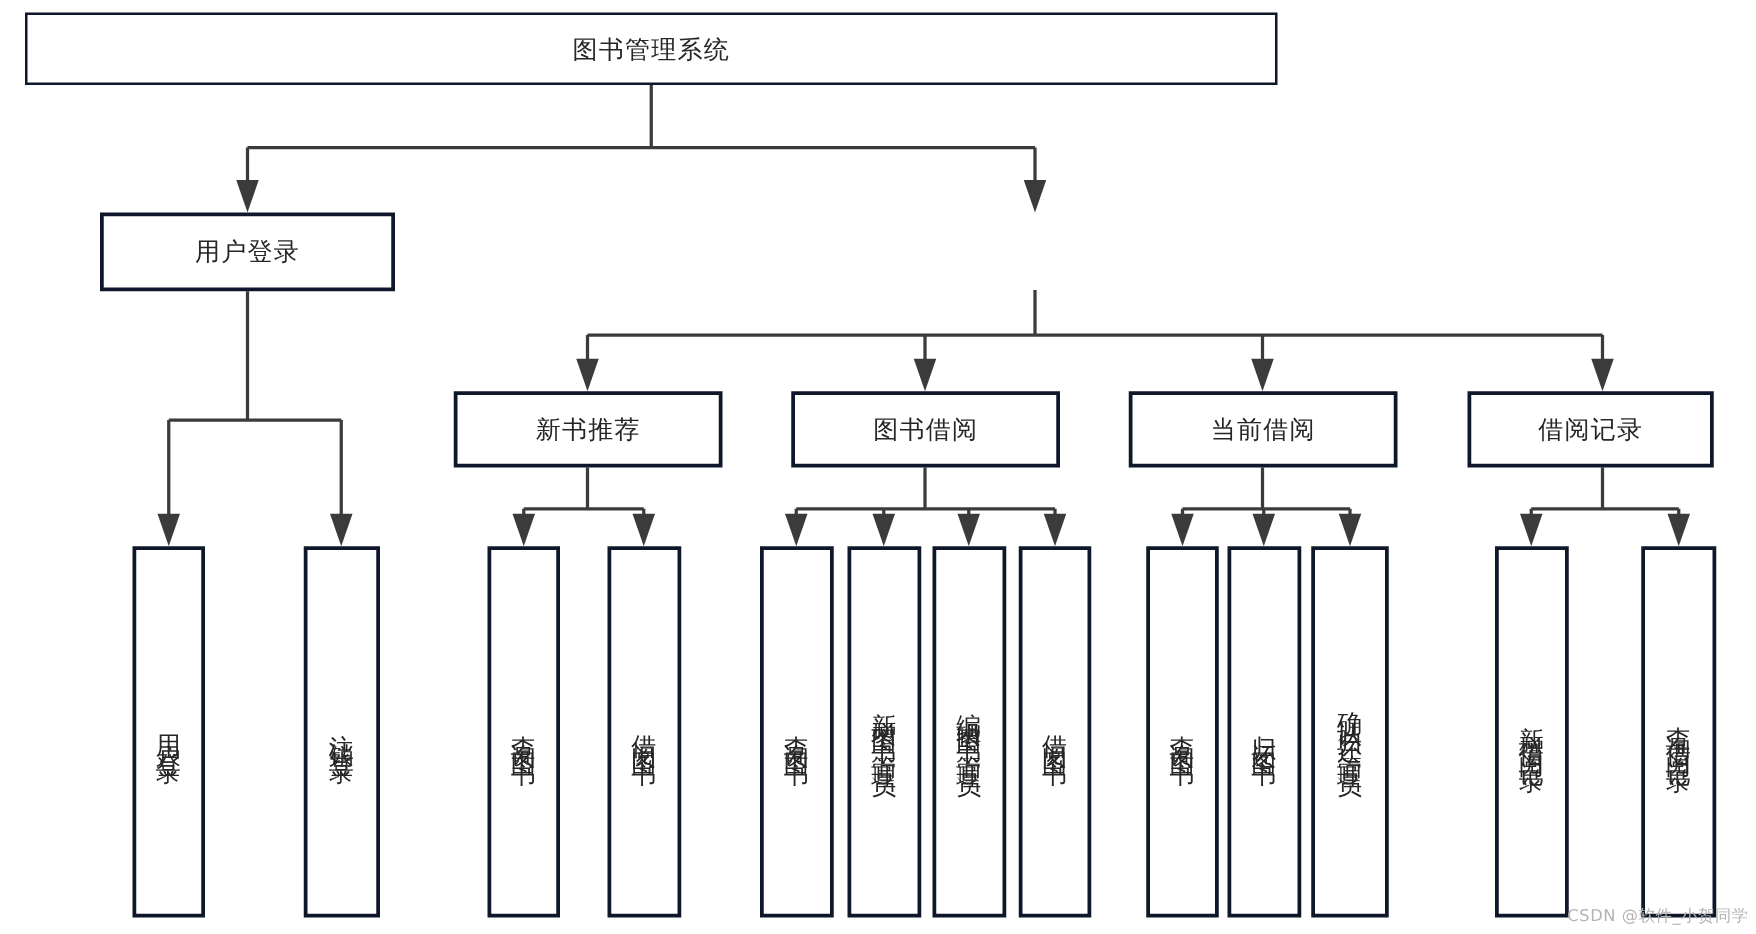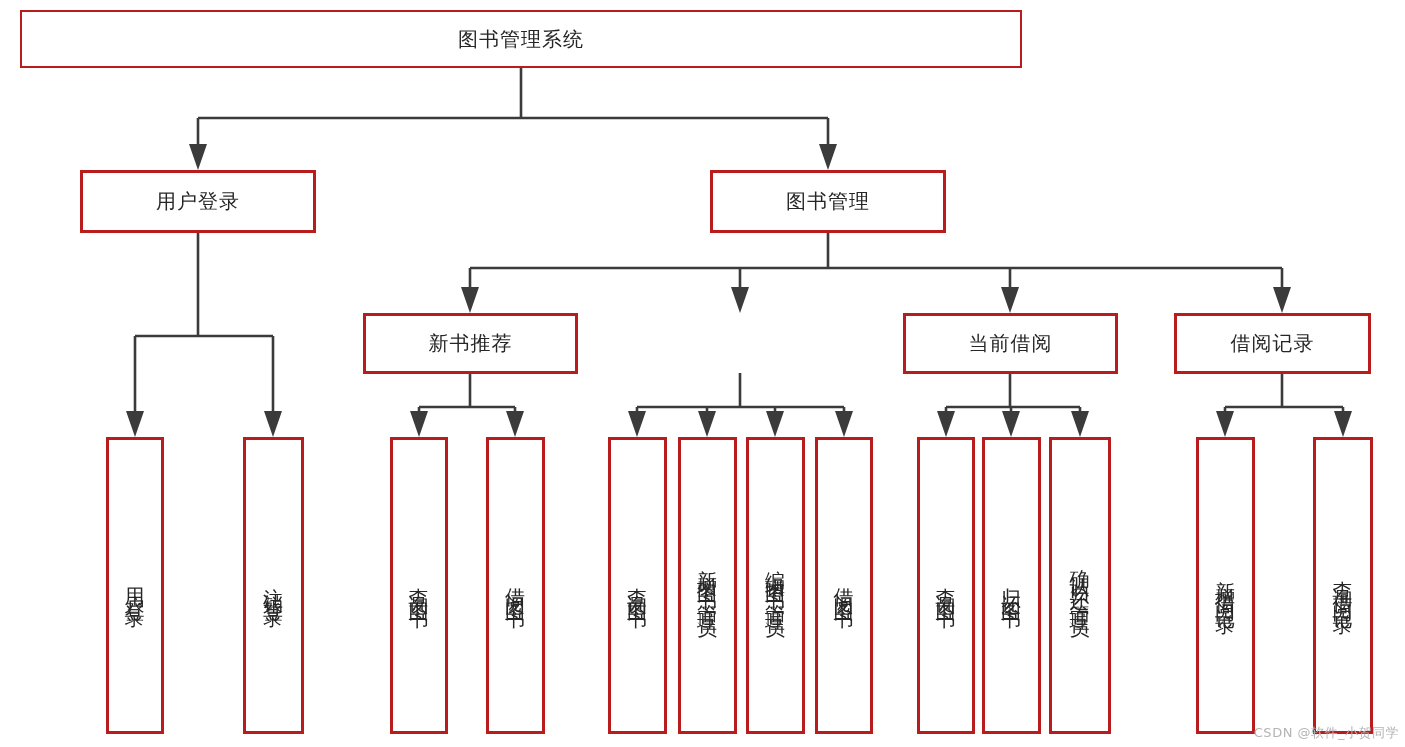--- a/index.html
+++ b/index.html
@@ -29,21 +29,21 @@
     stroke-width: 2.6;
   }
   svg.connectors path.ah {
     fill: #3b3b3b;
     stroke: none;
   }
   .node {
     position: absolute;
     box-sizing: border-box;
     background: #ffffff;
-    border: 3px solid #b91c1c;
+    border: 3px solid #0f172a;
     color: #262626;
     display: flex;
     align-items: center;
     justify-content: center;
     font-size: 20px;
     letter-spacing: 1px;
     white-space: nowrap;
   }
   .node.root { border-width: 2px; }
   .leaf {
@@ -147,23 +147,23 @@
     <path class="ln" d="M1225 407 H1343"></path>
     <path class="ln" d="M1225 407 V413"></path>
     <path class="ln" d="M1343 407 V413"></path>
     <path class="ah" d="M1225 437 l-9 -26 h18 z"></path>
     <path class="ah" d="M1343 437 l-9 -26 h18 z"></path>
   </svg>
 
   <div class="node root" id="root">图书管理系统</div>
 
   <div class="node" id="user_login">用户登录</div>
-  <div class="node" id="book_mgmt">图书管理</div>
 
   <div class="node" id="new_book">新书推荐</div>
+  <div class="node" id="book_borrow">图书借阅</div>
   <div class="node" id="current_borrow">当前借阅</div>
   <div class="node" id="borrow_records">借阅记录</div>
 
   <div class="node leaf" id="l_user_login">用户登录</div>
   <div class="node leaf" id="l_logout">注销登录</div>
   <div class="node leaf" id="l_nb_query">查询图书</div>
   <div class="node leaf" id="l_nb_borrow">借阅图书</div>
   <div class="node leaf" id="l_bb_query">查询图书</div>
   <div class="node leaf" id="l_bb_add">新增图书（管理员）</div>
   <div class="node leaf" id="l_bb_edit">编辑图书（管理员）</div>

